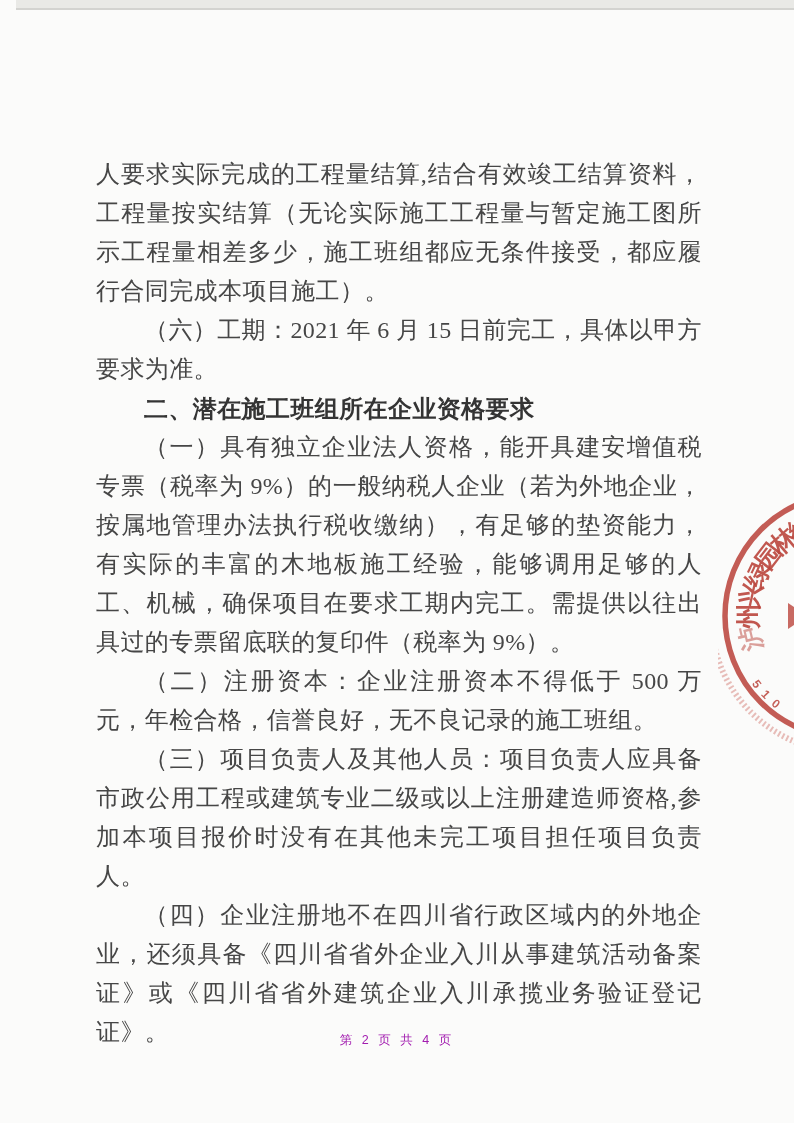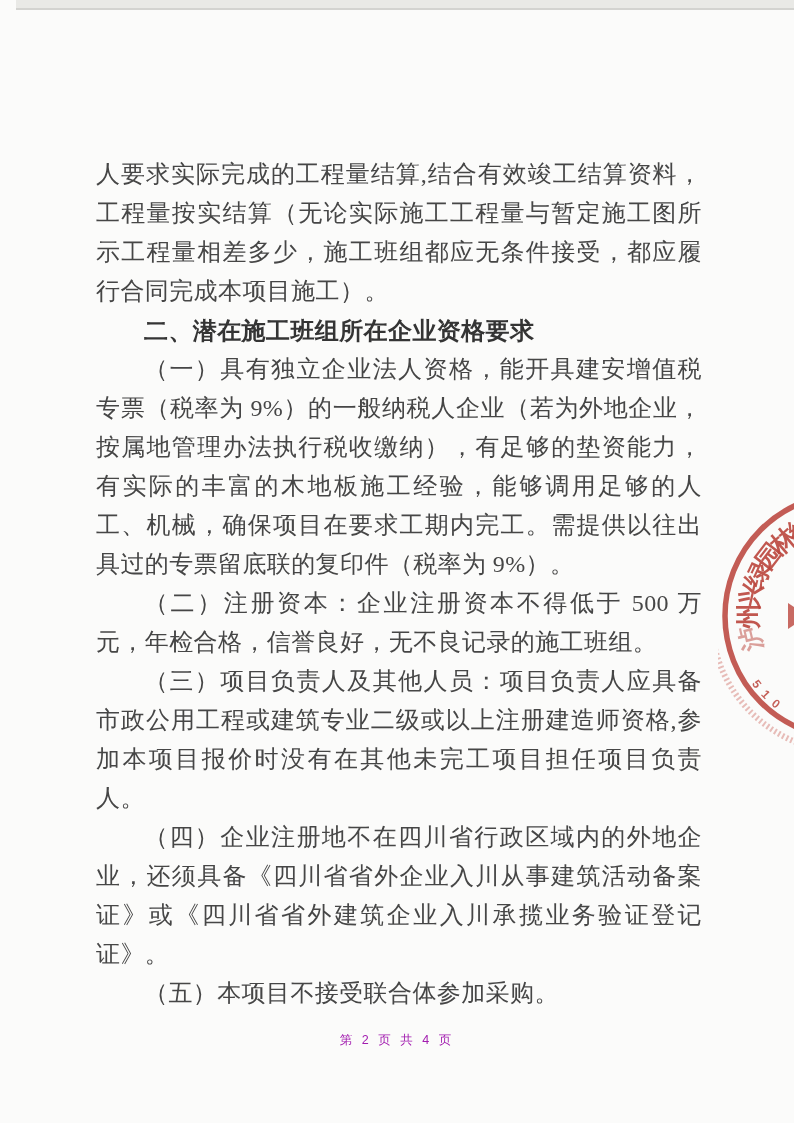--- a/index.html
+++ b/index.html
@@ -60,26 +60,26 @@
   .seal-name-char.faint { opacity: 0.5; }
   .seal-code-digit { font-size: 12px; font-weight: bold; opacity: 0.85; }
 </style>
 </head>
 <body>
 
 <div class="scan-band"></div>
 
 <div class="doc-body">
   <p>人要求实际完成的工程量结算,结合有效竣工结算资料， 工程量按实结算（无论实际施工工程量与暂定施工图所示工程量相差多少，施工班组都应无条件接受，都应履行合同完成本项目施工）。</p>
+  <p class="para-indent">（六）工期：2021 年 6 月 15 日前完工，具体以甲方要求为准。</p>
   <p class="section-heading">二、潜在施工班组所在企业资格要求</p>
   <p class="para-indent">（一）具有独立企业法人资格，能开具建安增值税专票（税率为 9%）的一般纳税人企业（若为外地企业，按属地管理办法执行税收缴纳），有足够的垫资能力，有实际的丰富的木地板施工经验，能够调用足够的人工、机械，确保项目在要求工期内完工。需提供以往出具过的专票留底联的复印件（税率为 9%）。</p>
   <p class="para-indent">（二）注册资本：企业注册资本不得低于 500 万元，年检合格，信誉良好，无不良记录的施工班组。</p>
   <p class="para-indent">（三）项目负责人及其他人员：项目负责人应具备市政公用工程或建筑专业二级或以上注册建造师资格,参加本项目报价时没有在其他未完工项目担任项目负责人。</p>
   <p class="para-indent">（四）企业注册地不在四川省行政区域内的外地企业，还须具备《四川省省外企业入川从事建筑活动备案证》或《四川省省外建筑企业入川承揽业务验证登记证》。</p>
-  <p class="para-indent">（五）本项目不接受联合体参加采购。</p>
 </div>
 
 <div class="seal-wrap">
   <svg width="260" height="262" viewBox="0 0 260 262">
 
     <path d="M 82.5 256.8 A 136 136 0 0 1 -6.9 133.7" fill="none" stroke="#c9564c" stroke-width="6" stroke-dasharray="2 2.5" opacity="0.38"></path>
 
     <circle cx="129" cy="129" r="122" fill="none" stroke="#bb463d" stroke-width="5.5" opacity="0.88"></circle>
 
     <polygon points="70,116 90,129 70,142" fill="#bb463d" opacity="0.8"></polygon>

